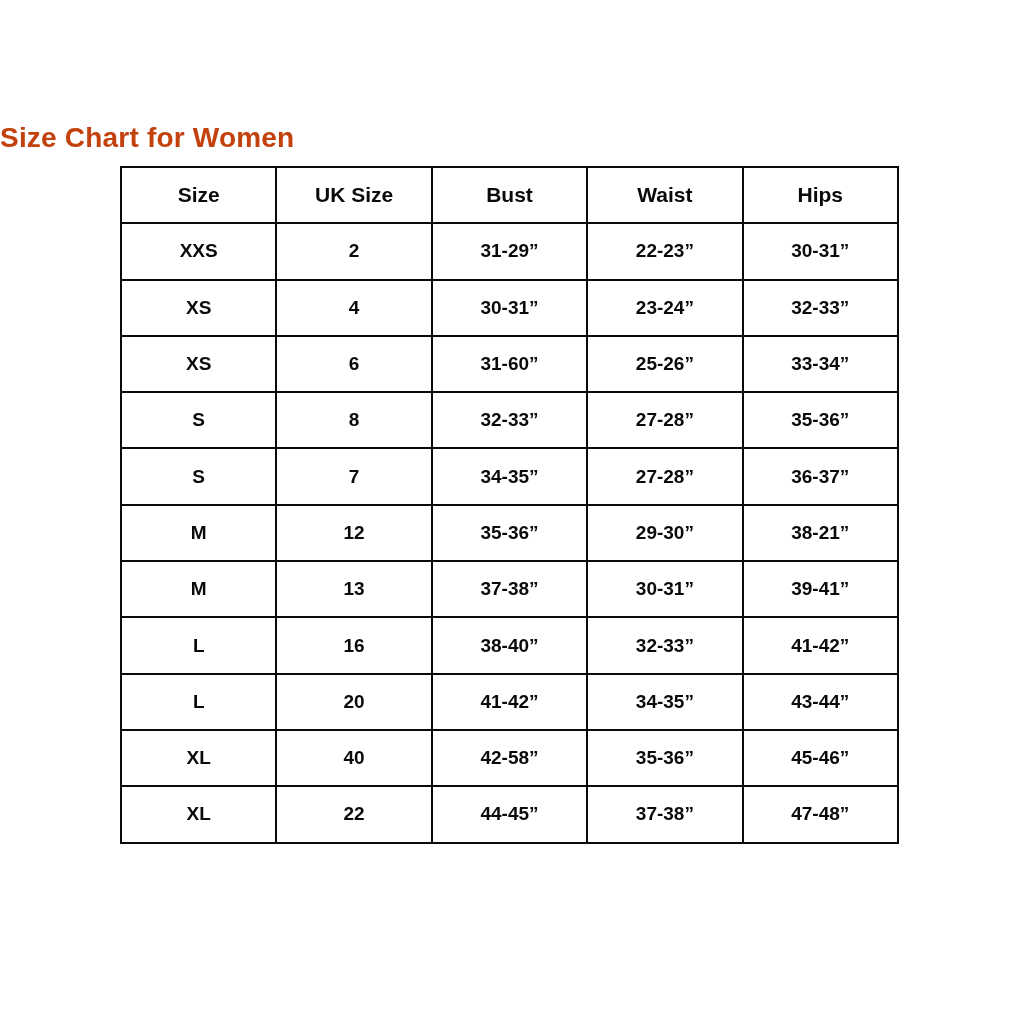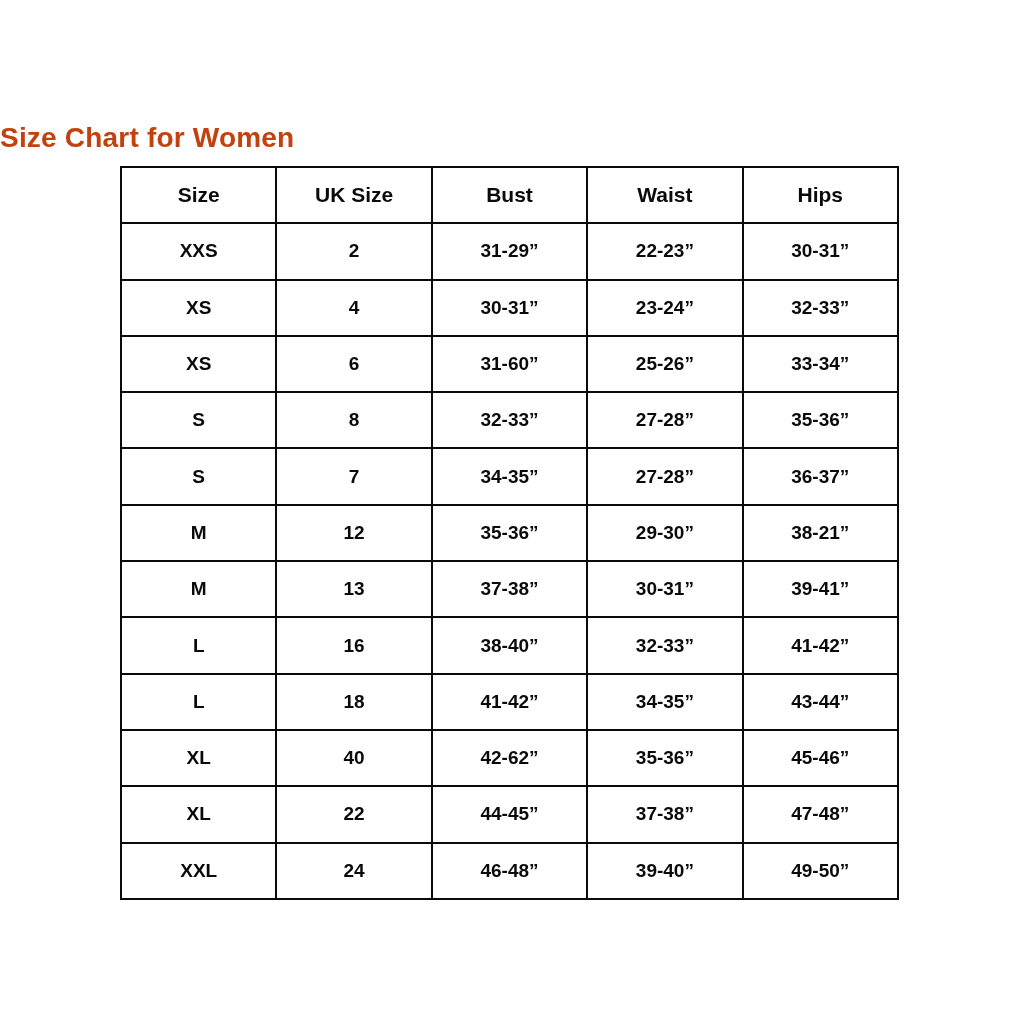--- a/index.html
+++ b/index.html
@@ -121,40 +121,33 @@
       </tr>
       <tr>
         <td>L</td>
         <td>16</td>
         <td>38-40”</td>
         <td>32-33”</td>
         <td>41-42”</td>
       </tr>
       <tr>
         <td>L</td>
-        <td>18</td>
+        <td>20</td>
         <td>41-42”</td>
         <td>34-35”</td>
         <td>43-44”</td>
       </tr>
       <tr>
         <td>XL</td>
         <td>40</td>
-        <td>42-62”</td>
+        <td>42-58”</td>
         <td>35-36”</td>
         <td>45-46”</td>
       </tr>
       <tr>
         <td>XL</td>
         <td>22</td>
         <td>44-45”</td>
         <td>37-38”</td>
         <td>47-48”</td>
       </tr>
-      <tr>
-        <td>XXL</td>
-        <td>24</td>
-        <td>46-48”</td>
-        <td>39-40”</td>
-        <td>49-50”</td>
-      </tr>
     </tbody>
 </table>
 
 </body></html>

